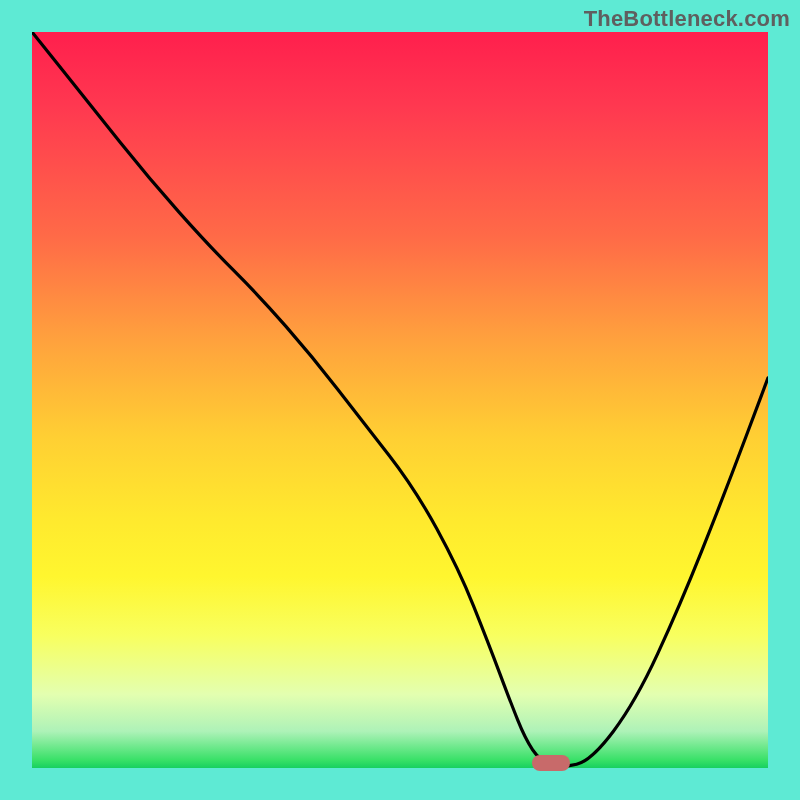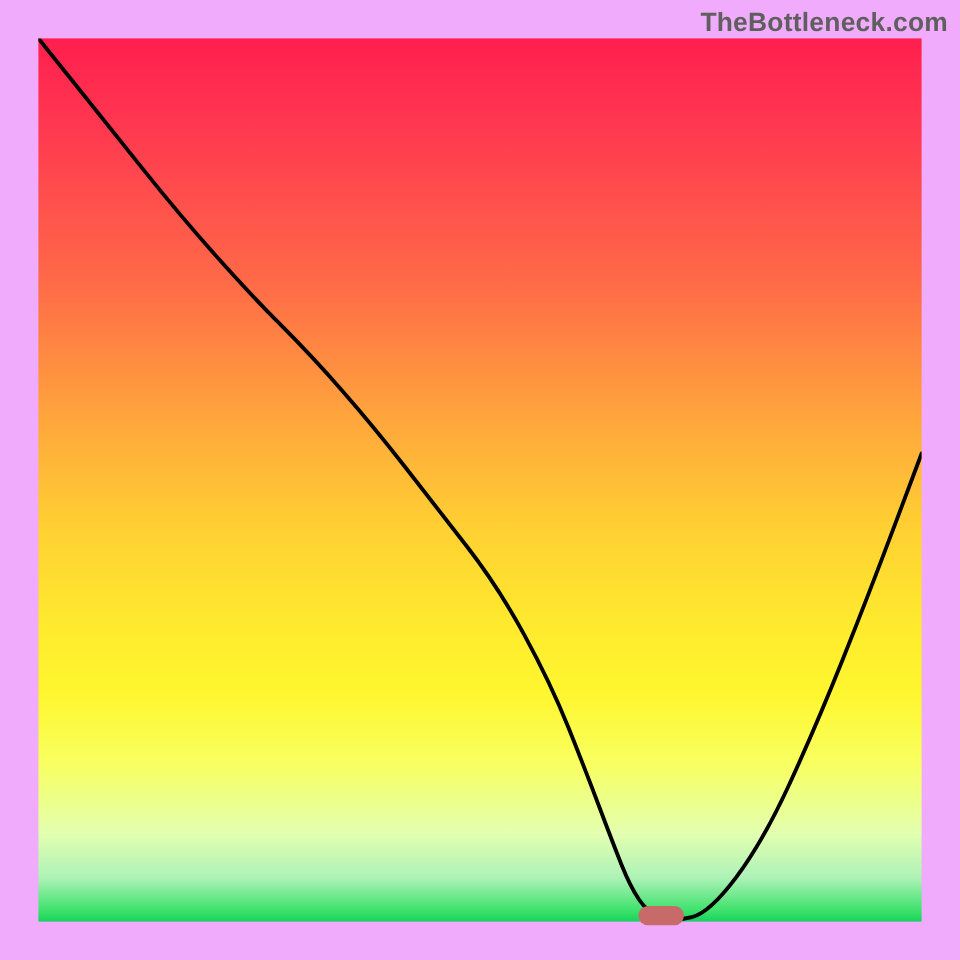--- a/index.html
+++ b/index.html
@@ -10,21 +10,21 @@
     background: #000;
     overflow: hidden;
     font-family: Arial, Helvetica, sans-serif;
   }
   .frame {
     position: absolute;
     left: 0;
     top: 0;
     width: 800px;
     height: 800px;
-    background: #f0abfc;
+    background: #5eead4;
   }
   .plot {
     position: absolute;
     left: 32px;
     top: 32px;
     width: 736px;
     height: 736px;
     background: linear-gradient(
       to bottom,
       #ff1f4d 0%,

